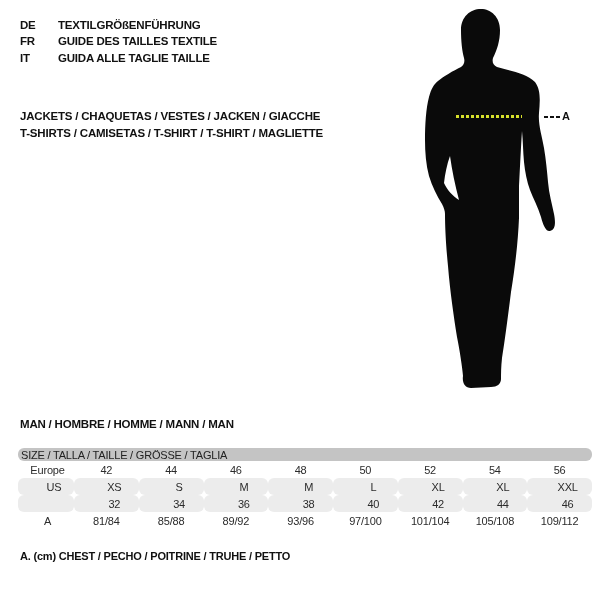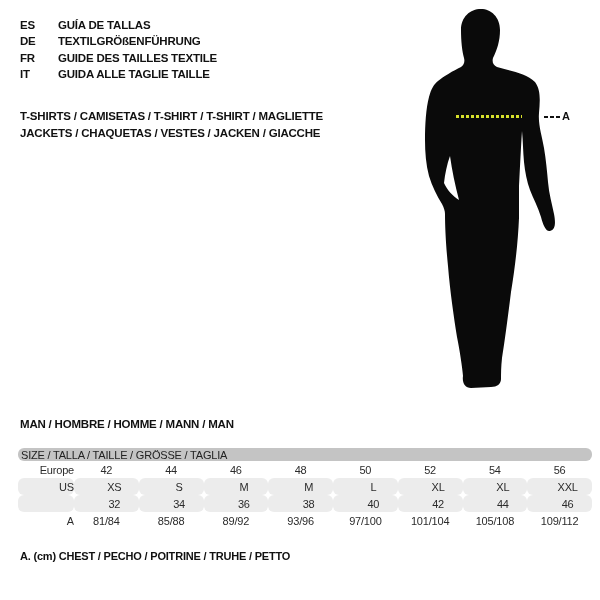--- a/index.html
+++ b/index.html
@@ -26,53 +26,49 @@
 
   
   .section-title { position:absolute; left:20px; top:418px; font-size:11.5px; font-weight:bold; letter-spacing:-0.2px; white-space:nowrap; }
 
   
   .size-table { position:absolute; left:18px; top:448px; width:574px; border-collapse:collapse; table-layout:fixed; }
   .size-table td { font-size:11px; color:#2b2b2b; vertical-align:middle; letter-spacing:-0.2px; overflow:hidden; white-space:nowrap;border-radius:6px; }
   .size-table .hdr td { background:#c4c4c4; height:13px; padding-left:3px; color:#222; }
   .size-table .r { height:17px; }
   .size-table .row-gray td { background:#ececec;padding-left:16px; }
-  .size-table .lbl { text-align:right; padding-left:3px;margin-left:16px; }
+  .size-table .lbl { text-align:center; padding-left:3px;margin-left:16px; }
   .size-table .val { text-align:center; }
 
   
   .footnote { position:absolute; left:20px; top:550px; font-size:11px; font-weight:bold; letter-spacing:-0.2px; white-space:nowrap; }
 </style>
 </head>
 <body>
 
 <div class="page">
 
   <div class="lang-list">
-    <div class="lang-row">
-      <span class="lang-code">ES</span>
-      <span class="lang-title">GUÍA DE TALLAS</span>
-    </div>
     <div class="lang-row">
       <span class="lang-code">DE</span>
       <span class="lang-title">TEXTILGRÖßENFÜHRUNG</span>
     </div>
     <div class="lang-row">
       <span class="lang-code">FR</span>
       <span class="lang-title">GUIDE DES TAILLES TEXTILE</span>
     </div>
     <div class="lang-row">
       <span class="lang-code">IT</span>
       <span class="lang-title">GUIDA ALLE TAGLIE TAILLE</span>
     </div>
   </div>
 
   <div class="category-block">
+    <div class="category-line">JACKETS / CHAQUETAS / VESTES / JACKEN / GIACCHE</div>
     <div class="category-line">T-SHIRTS / CAMISETAS / T-SHIRT / T-SHIRT / MAGLIETTE</div>
-    <div class="category-line">JACKETS / CHAQUETAS / VESTES / JACKEN / GIACCHE</div>
   </div>
 
   <svg class="figure-svg" viewBox="0 0 600 600" xmlns="http://www.w3.org/2000/svg">
     <path fill="#0a0a0a" d="
       M481 9
       C491 9 500 17 500 30
       C500 41 497 50 493 58
       C492 62 493 65 497 67
       C510 71 526 73 535 82
       C541 90 540 101 539 113

